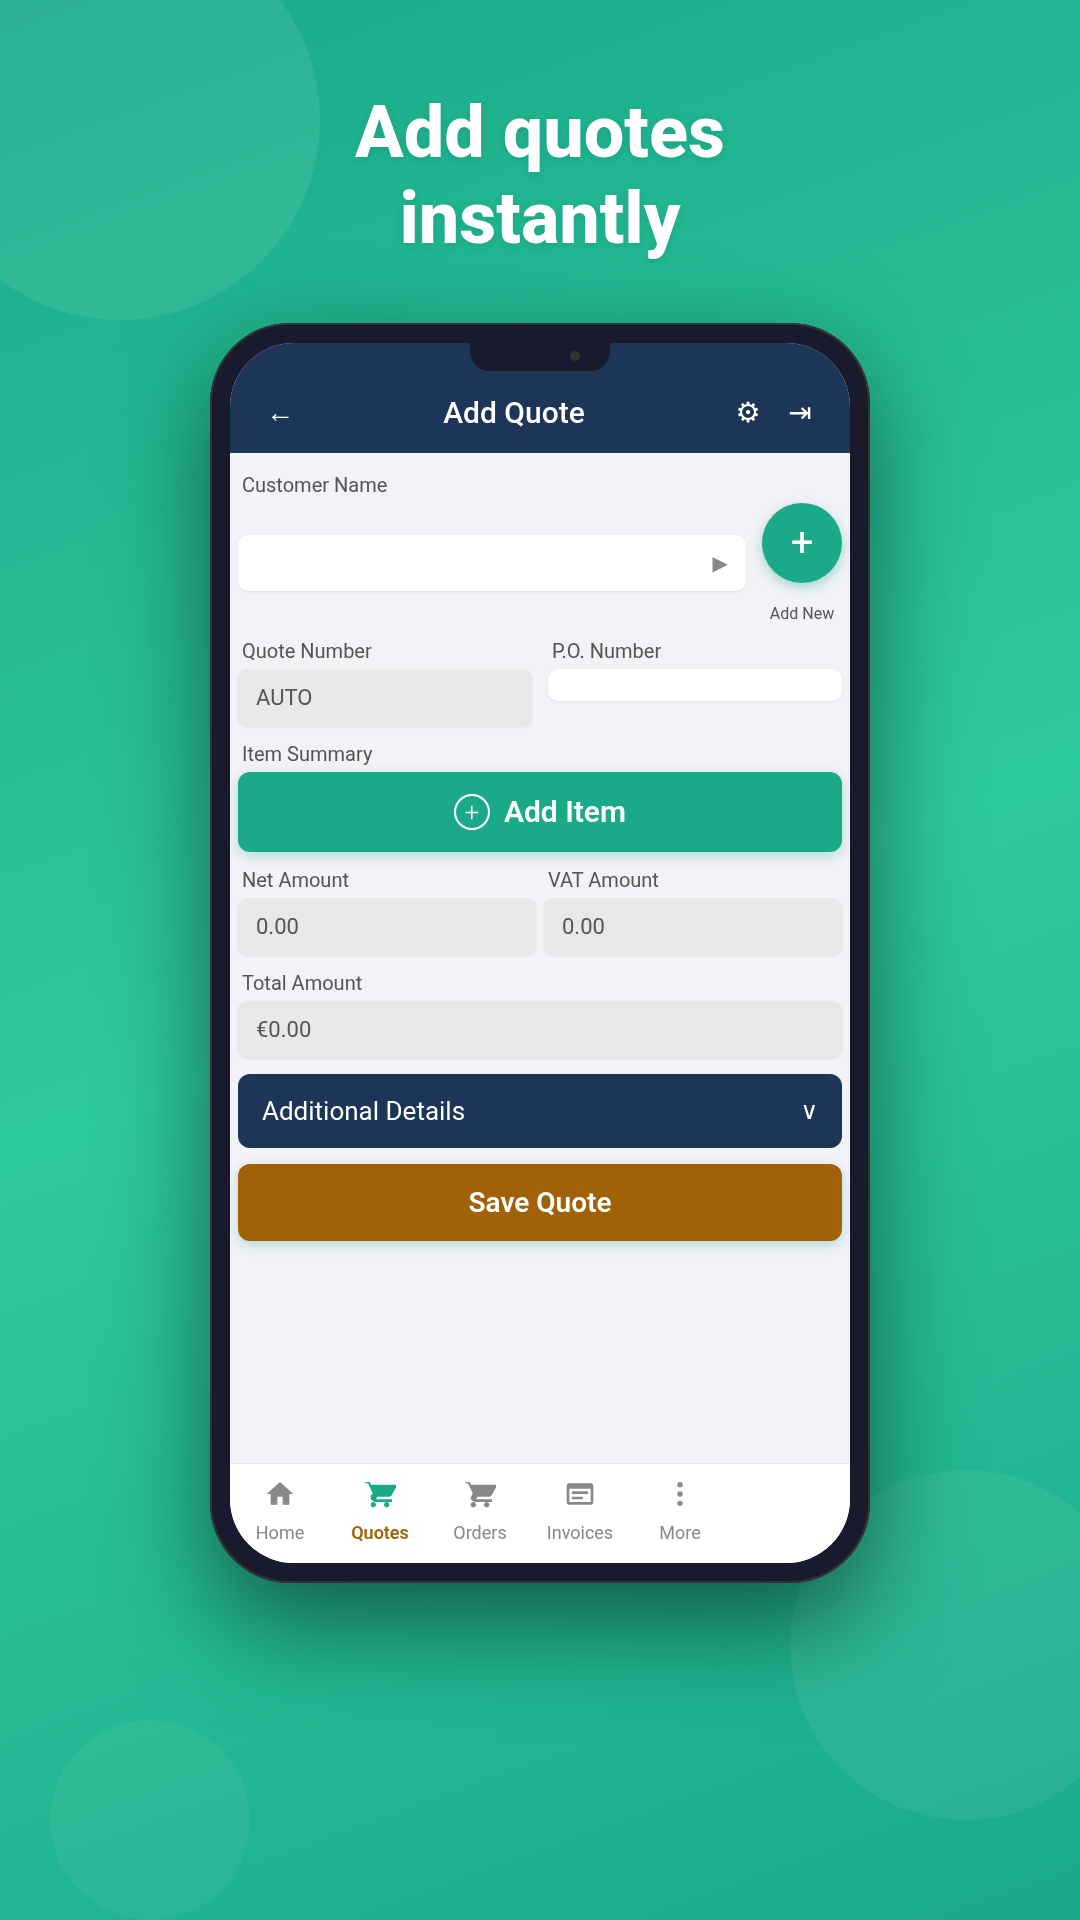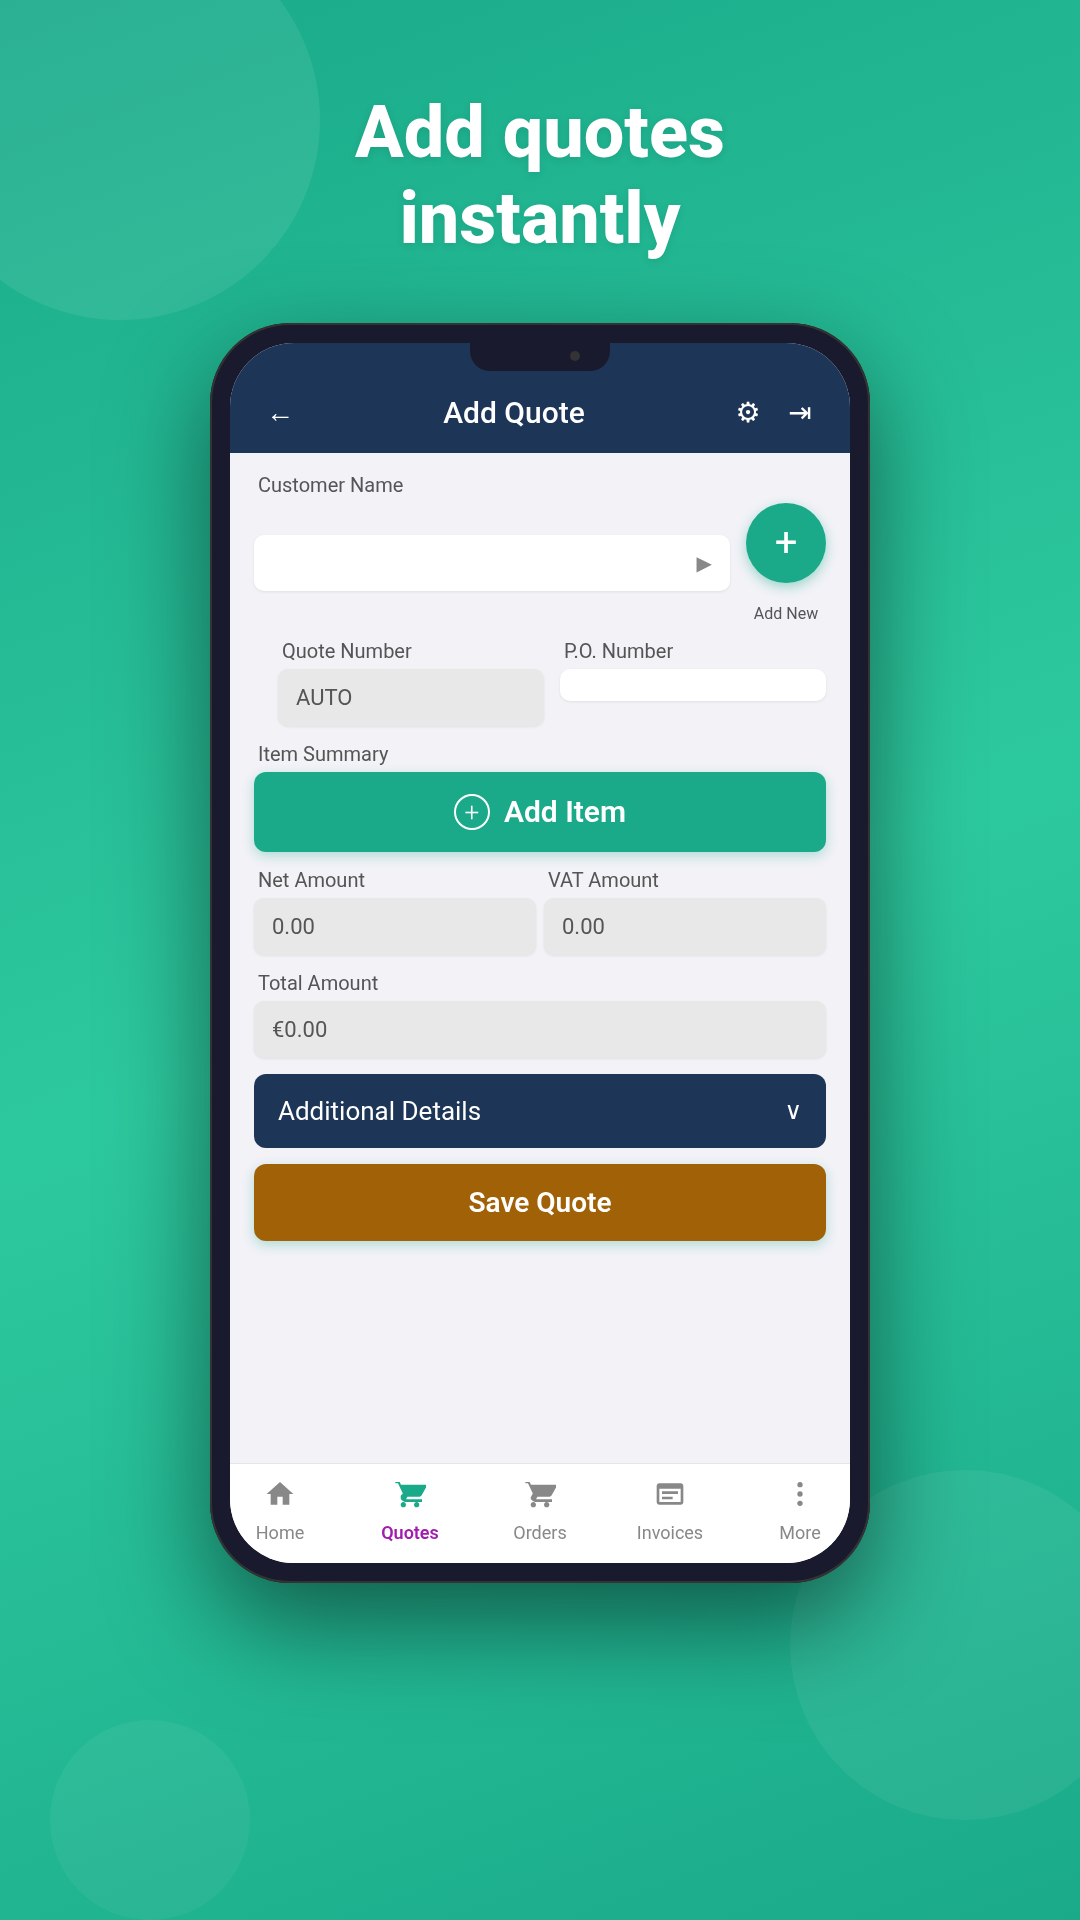--- a/index.html
+++ b/index.html
@@ -134,21 +134,21 @@
 
     .header-icons {
       display: flex;
       gap: 12px;
     }
 
     
     .screen-content {
       flex: 1;
       overflow-y: auto;
-      padding: 20px 24px;
+      padding: 20px 8px;
       display: flex;
       flex-direction: column;
       gap: 16px;
     }
 
     .form-section {
       display: flex;
       flex-direction: column;
       gap: 6px;
     }
@@ -206,21 +206,20 @@
     .add-new-label {
       font-size: 16px;
       color: #555;
       text-align: center;
       margin-top: 21px;
     }
 
     .two-col {
       display: flex;
       gap: 16px;
-      margin-left: 24px;
     }
 
     .two-col .form-section {
       flex: 1;
     }
 
     .arrow-icon {
       color: #888;
       font-size: 20px;
     }
@@ -300,21 +299,21 @@
       font-weight: 600;
       cursor: pointer;
       box-shadow: 0 4px 12px rgba(26,170,138,0.3);
       margin-bottom: 8px;
     }
 
     
     .bottom-nav {
       background: #fff;
       display: flex;
-      justify-content: space-between;
+      justify-content: flex-start;
       align-items: center;
       padding: 14px 0 20px;
       border-top: 1px solid #e5e5e5;
     }
 
     .nav-item {
       display: flex;
       flex-direction: column;
       align-items: center;
       gap: 4px;
@@ -328,21 +327,21 @@
     }
     .nav-icon.active {
       color: #1aaa8a;
     }
 
     .nav-label {
       font-size: 18px;
       color: #888;
     }
     .nav-label.active {
-      color: #a21caf;
+      color: #a16207;
       font-weight: 600;
     }
 
     .add-new-container {
       display: flex;
       flex-direction: column;
       align-items: center;
     }
   </style>
 </head>

